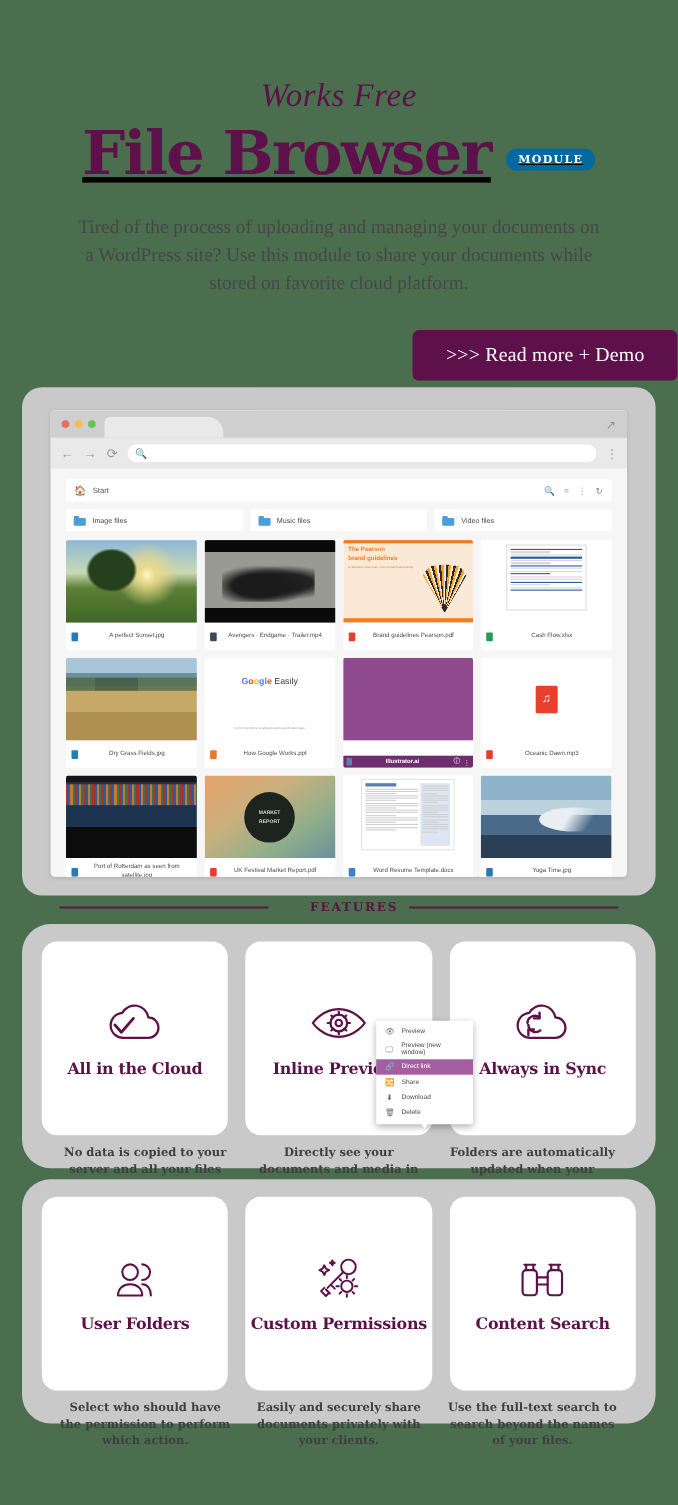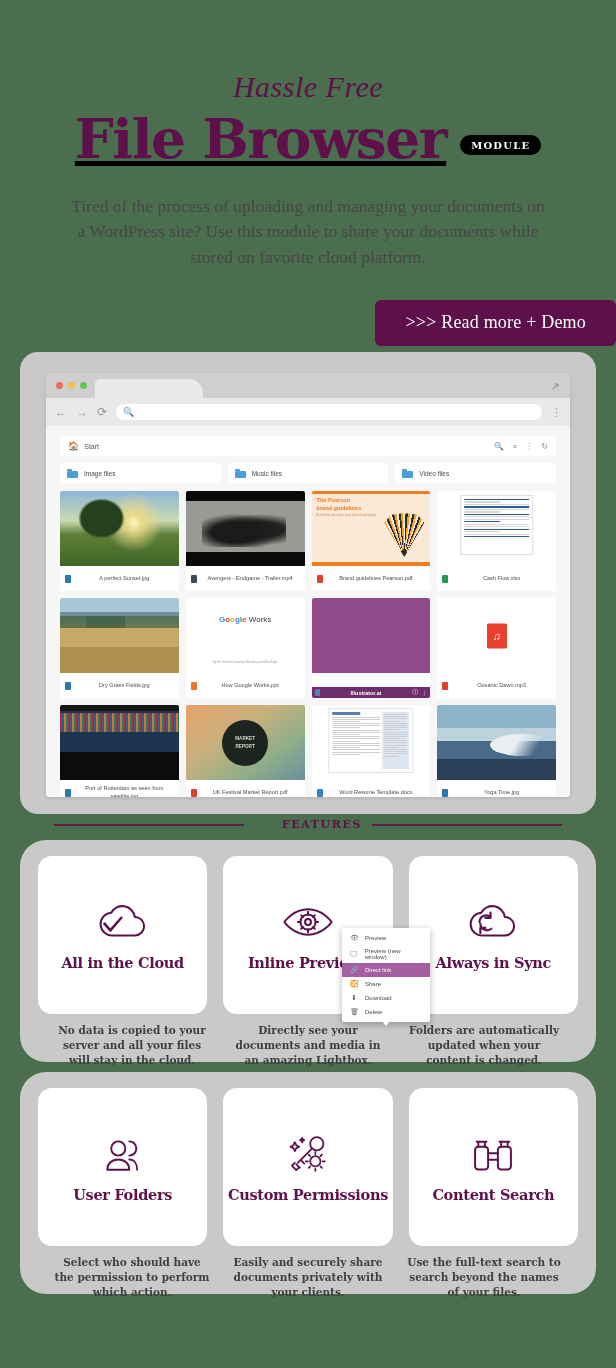--- a/index.html
+++ b/index.html
@@ -21,21 +21,21 @@
   .title-row {
     display: flex; align-items: center; justify-content: center;
     gap: 14px; margin-top: 8px; text-decoration: underline;
   }
   .hero-title {
     font-family: "DejaVu Serif", serif;
     font-weight: bold; font-size: 55px; color: #5d1049;
     letter-spacing: -1.5px; line-height: 1.05;
   }
   .module-badge {
-    background: #000000; color: #ffffff;
+    background: #0369a1; color: #ffffff;
     font-family: "DejaVu Serif", serif; font-weight: bold;
     font-size: 10px; letter-spacing: 1.2px;
     padding: 5px 11px 4px; border-radius: 11px;
     position: relative; top: 6px; white-space: nowrap;
   }
   .hero-sub {
     margin: 26px auto 0; width: 480px;
     font-family: "Liberation Serif", serif;
     font-size: 17.5px; line-height: 1.45; color: #474747;
   }
@@ -231,42 +231,42 @@
   }
 
   .feat-block {
     position: absolute; left: 20px; width: 576px;
     background: #c9c9c9; border-radius: 26px;
   }
   .feat-block.one { top: 840px; height: 222px; }
   .feat-block.two { top: 1072px; height: 222px; }
   .feat-row { display: flex; gap: 16px; padding: 16px 18px 0; }
   .feat-card {
-    flex: 1; background: #fff; border-radius: 14px; height: 158px;
+    flex: 1; background: #fff; border-radius: 14px; height: 176px;
     display: flex; flex-direction: column; align-items: center; justify-content: center; gap: 6px;
   }
   .feat-card .icon { color: #5d1049; }
   .feat-card .ttl {
     font-family: "DejaVu Serif", serif; font-weight: bold; font-size: 14.5px;
     color: #5d1049; letter-spacing: -.3px;
   }
   .feat-desc-row { display: flex; gap: 16px; padding: 9px 32px 0; }
   .feat-desc {
     flex: 1; text-align: center;
     font-family: "DejaVu Serif", serif; font-weight: bold; font-size: 10.5px;
     color: #3f3f3f; line-height: 1.45;
   }
 </style>
 </head>
 <body>
 
 <div class="page">
 
   <div class="hero">
-    <div class="hero-eyebrow">Hassle Free</div>
+    <div class="hero-eyebrow">Works Free</div>
     <div class="title-row">
       <div class="hero-title">File Browser</div>
       <div class="module-badge">MODULE</div>
     </div>
     <div class="hero-sub">Tired of the process of uploading and managing your documents on a WordPress site? Use this module to share your documents while stored on favorite cloud platform.</div>
     <div class="cta-wrap">
       <button class="cta">&gt;&gt;&gt; Read more + Demo</button>
     </div>
   </div>
 
@@ -375,21 +375,21 @@
             </div>
             <div class="card">
               <div class="thumb ph-grass"></div>
               <div class="cap">
                 <span class="ftype t-img"></span>
                 <span class="fname">Dry Grass Fields.jpg</span>
               </div>
             </div>
             <div class="card">
               <div class="thumb ph-google">
-                <div class="goog"><b>G</b><b>o</b><b>o</b><b>g</b><b>l</b><b>e</b> <i>Works</i></div>
+                <div class="goog"><b>G</b><b>o</b><b>o</b><b>g</b><b>l</b><b>e</b> <i>Easily</i></div>
                 <div class="goog-sub">By Eric Schmidt &amp; Jonathan Rosenberg with Alan Eagle</div>
               </div>
               <div class="cap">
                 <span class="ftype t-ppt"></span>
                 <span class="fname">How Google Works.ppt</span>
               </div>
             </div>
             <div class="card">
               <div class="thumb ph-purple"></div>
               <div class="ai-bar">

